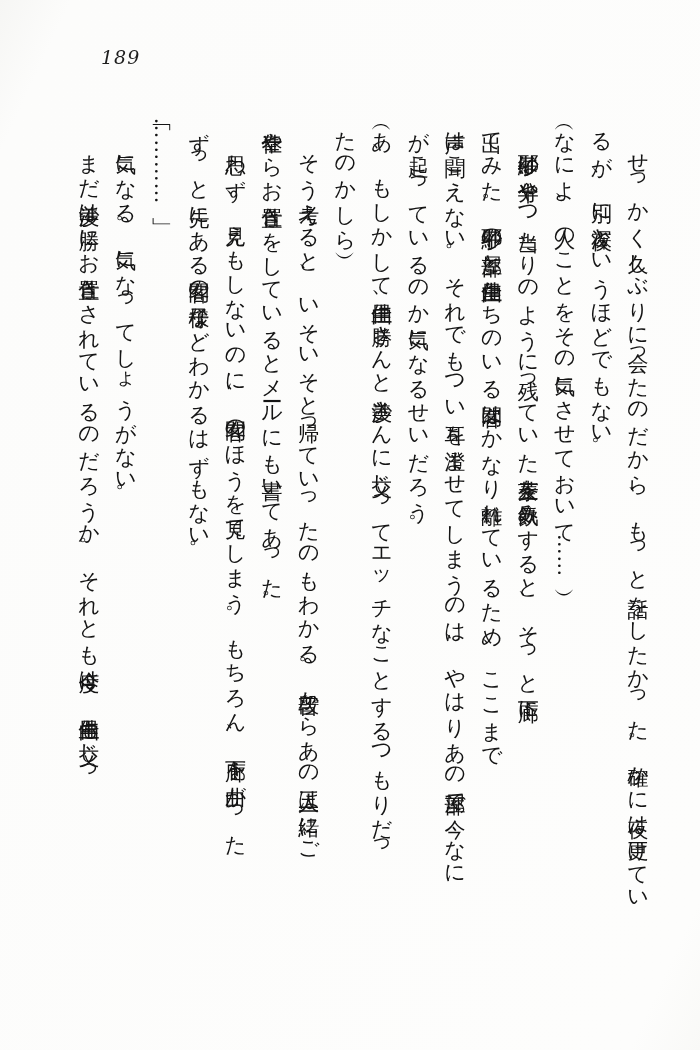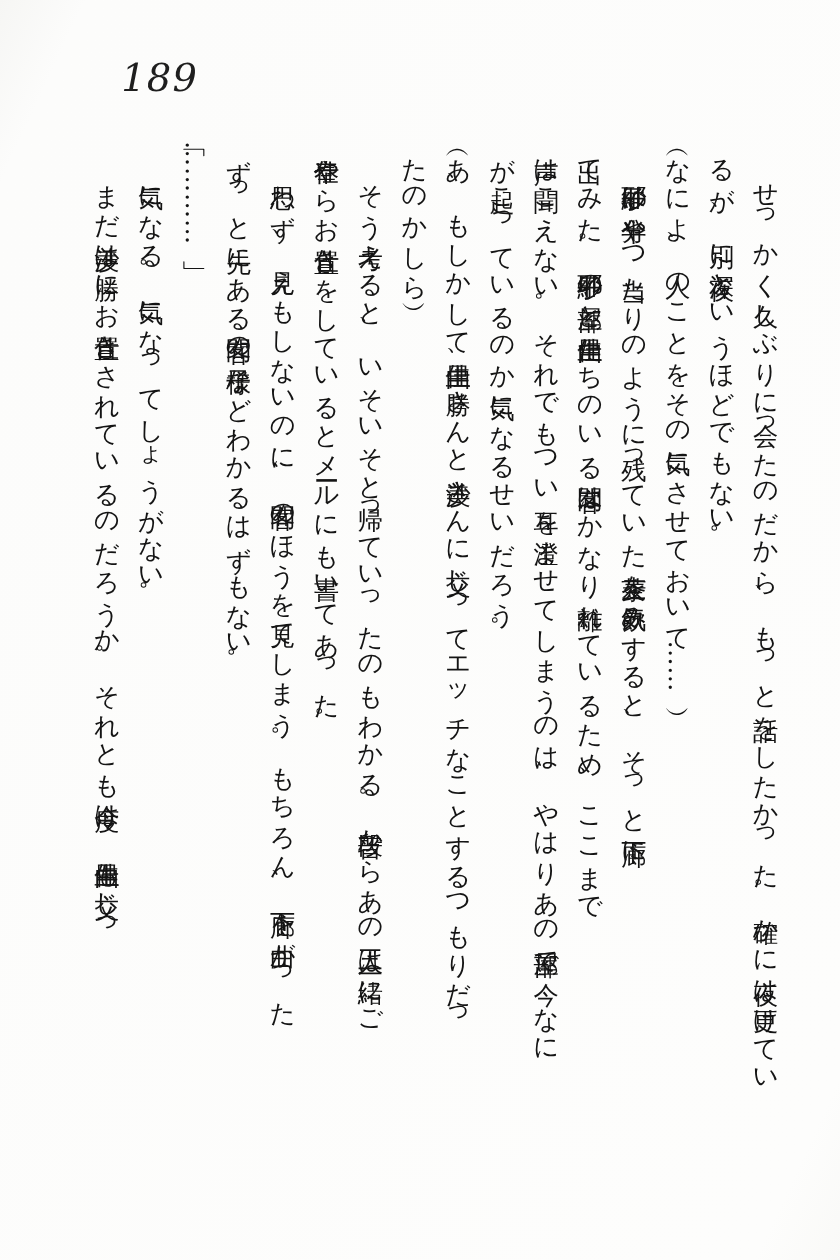--- a/index.html
+++ b/index.html
@@ -16,21 +16,21 @@
     width: 700px;
     height: 1050px;
     background: linear-gradient(115deg, #f6f6f4 0%, #fcfcfb 6%, #fdfdfc 94%, #f9f9f7 100%);
     overflow: hidden;
   }
   .page-number {
     position: absolute;
     left: 101px;
     top: 46px;
     font-style: italic;
-    font-size: 32px;
+    font-size: 19px;
     letter-spacing: 1px;
     color: #1e1e1e;
   }
   .vertical-text-block {
     position: absolute;
     top: 117px;
     right: 44px;
     height: 856px;
     writing-mode: vertical-rl;
     text-orientation: mixed;

